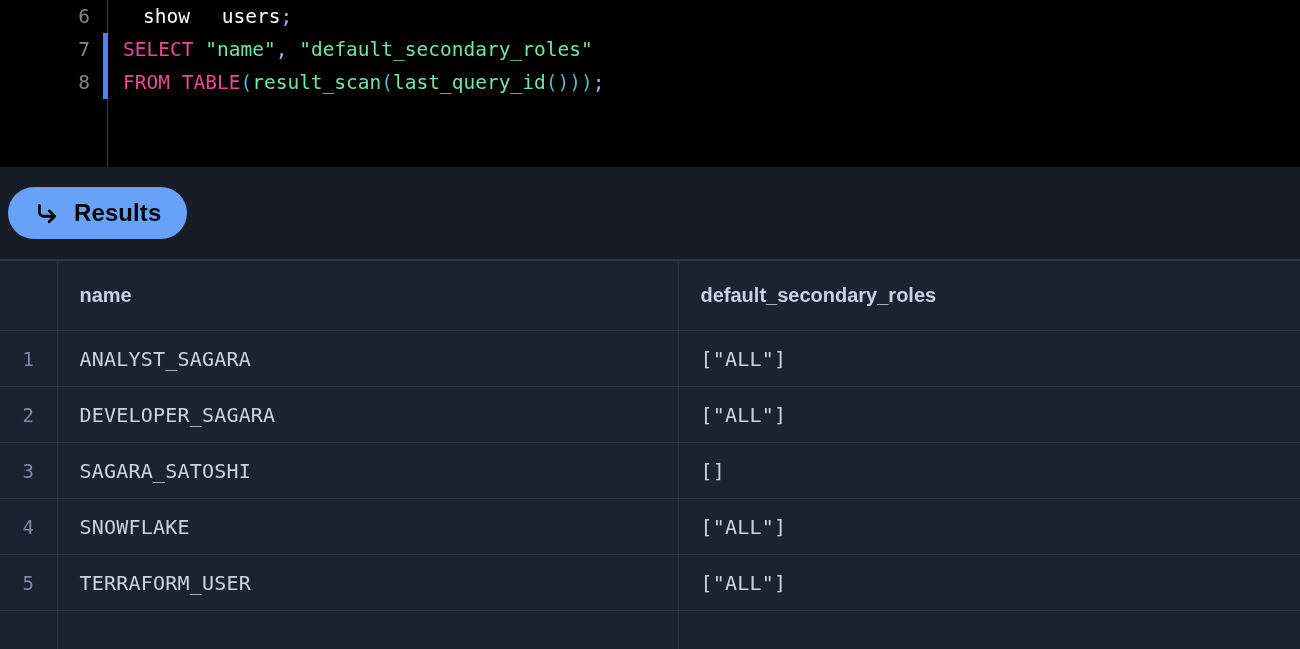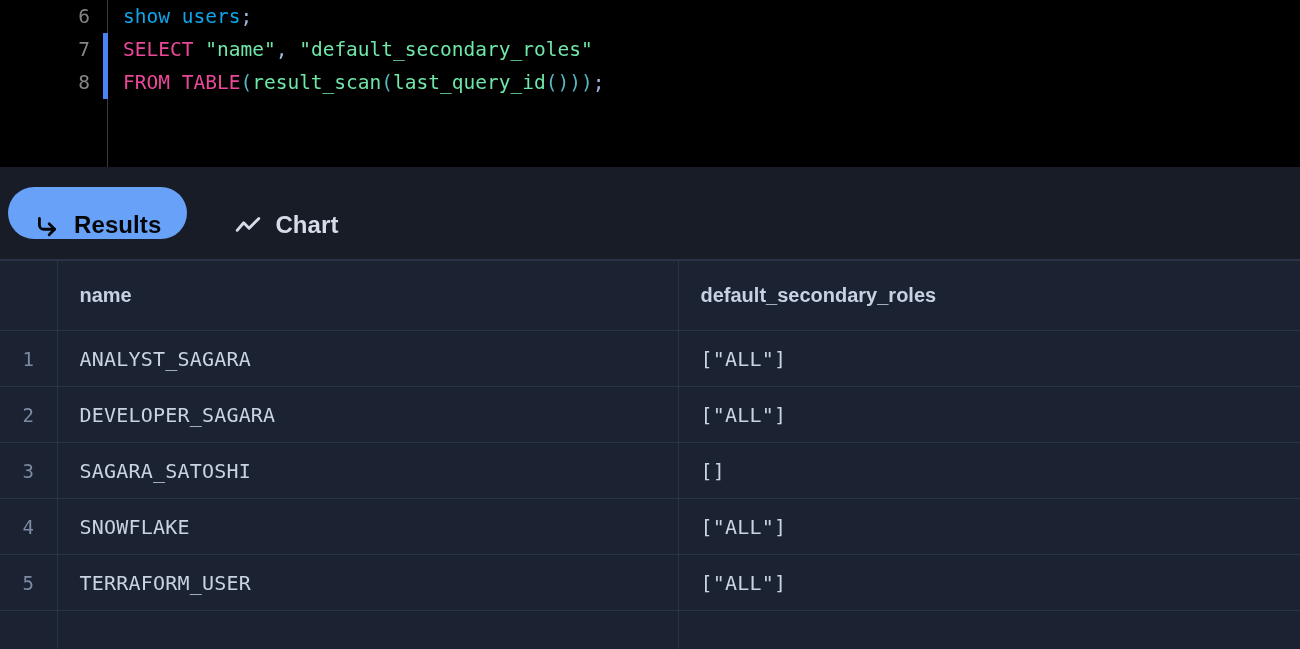--- a/index.html
+++ b/index.html
@@ -54,21 +54,21 @@
     min-width: 5px;
     margin-left: 13px;
     height: 33px;
     background: transparent;
   }
   .line-marker.active { background: #4d82f3; }
   .code-text {
     padding-left: 15px;
     white-space: pre;
   }
-  .tok-kw      { color: #0ea5e9; }
+  .tok-kw      { color: #ffffff; margin-left: 20px; }
   .tok-kw2     { color: #ec4899; }
   .tok-str     { color: #6ee7a8; }
   .tok-fn      { color: #6ee7a8; }
   .tok-paren   { color: #56b6c2; }
   .tok-punct   { color: #9fb4e0; }
   .tok-plain   { color: #c9d1d9; }
 
   
   .results-panel {
     position: relative;
@@ -88,21 +88,21 @@
   .tabbar {
     height: 93px;
     display: flex;
     align-items: center;
     padding-left: 8px;
     box-sizing: border-box;
     border-bottom: 1px solid #2b3444;
   }
   .tab {
     display: flex;
-    align-items: flex-end;
+    align-items: center;
     gap: 14px;
     height: 52px;
     padding: 0 26px;
     border-radius: 26px;
     cursor: pointer;
     box-sizing: border-box;
   }
   .tab.active {
     background: #68a2f8;
     color: #050607;
@@ -206,28 +206,20 @@
     <div class="tab active">
       <span class="tab-icon">
         <svg width="26" height="26" viewBox="0 0 24 24" fill="none" stroke="#050607" stroke-width="2.6" stroke-linecap="round" stroke-linejoin="round">
           <polyline points="14 10 19 15 14 20"></polyline>
           <path d="M19 15H9a4 4 0 0 1-4-4V5"></path>
         </svg>
       </span>
       <span class="tab-label">Results</span>
     </div>
 
-    <div class="tab inactive" style="margin-left:22px;">
-      <span class="tab-icon">
-        <svg width="26" height="26" viewBox="0 0 24 24" fill="none" stroke="#d6dde8" stroke-width="2.6" stroke-linecap="round" stroke-linejoin="round">
-          <polyline points="2 16 8 9 13 14 22 5"></polyline>
-        </svg>
-      </span>
-      <span class="tab-label">Chart</span>
-    </div>
 
   </div>
 
   <div class="table-wrap">
     <table class="grid">
       <colgroup>
         <col class="c-idx">
           <col class="c-name">
           <col class="c-roles">
       </colgroup>

